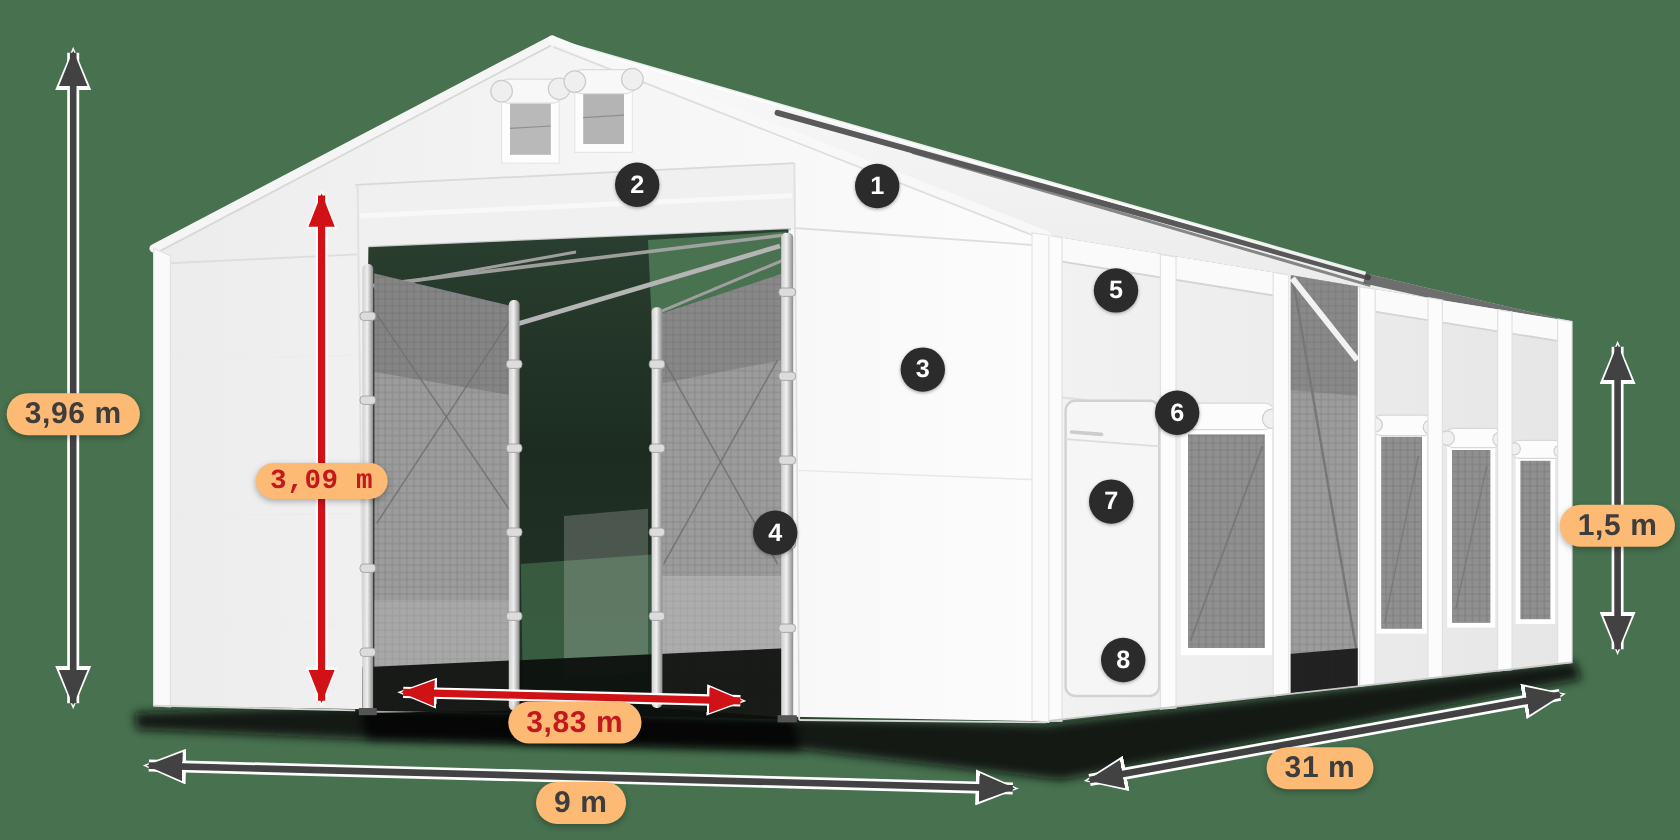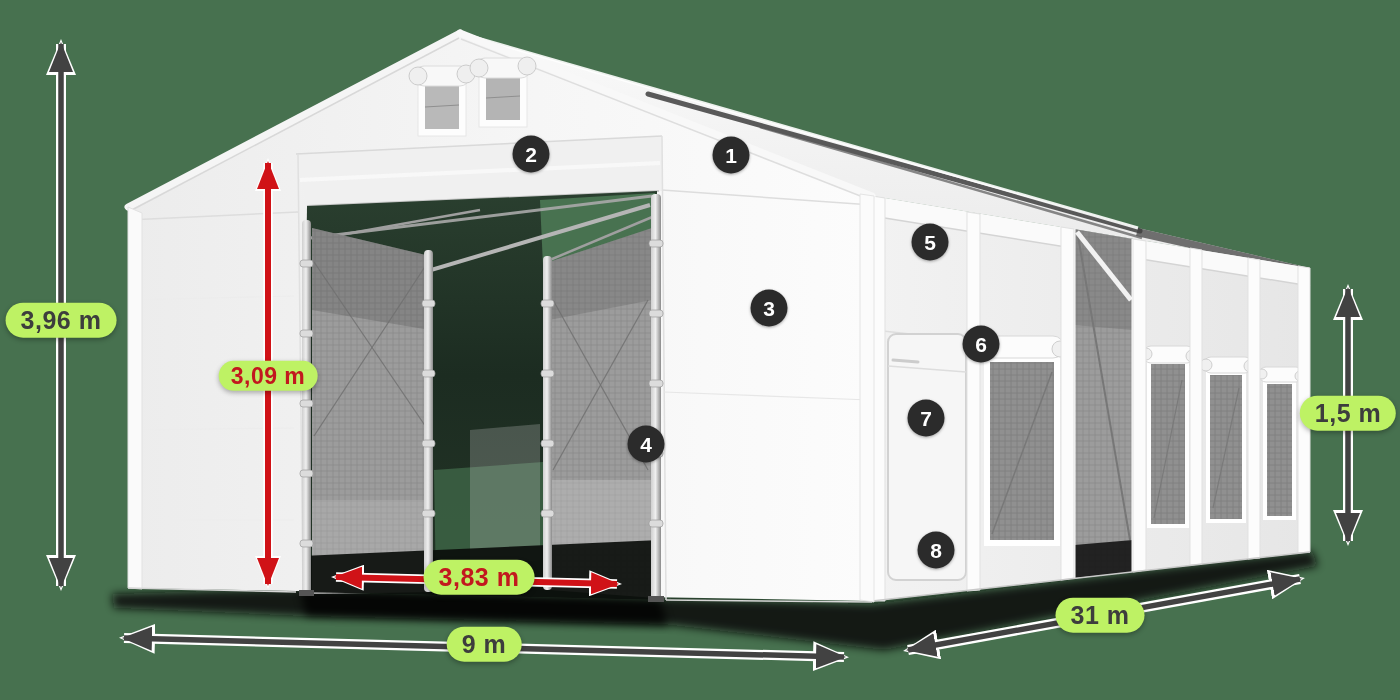--- a/index.html
+++ b/index.html
@@ -3,27 +3,27 @@
 <meta charset="utf-8">
 <style>
   html,body{margin:0;padding:0;background:#47714f;}
   .stage{
     position:relative;width:1400px;height:700px;overflow:hidden;
     background:#47714f;font-family:"Liberation Sans",sans-serif;
   }
   .stage svg.scene{position:absolute;left:0;top:0;}
   .dim-pill{
     position:absolute;transform:translate(-50%,-50%);
-    background:#bef264;border-radius:18px;padding:3px 15px;
+    background:#fdba74;border-radius:18px;padding:3px 15px;
     font-weight:700;font-size:25px;color:#3d3d3d;white-space:nowrap;
-    box-shadow:0 2px 5px rgba(0,0,0,.3);letter-spacing:.5px;line-height:1.15;
+    box-shadow:0 2px 5px rgba(0,0,0,.3);letter-spacing:.5px;line-height:1.15;margin-top:25px;
   }
   .dim-pill.red{color:#c2181e;}
   .pill-total-height{left:61px;top:320px;}
-  .pill-door-height{left:268px;top:376px;font-size:23px;padding:2px 12px;border-radius:15px;}
+  .pill-door-height{left:268px;top:376px;font-size:23px;padding:2px 12px;border-radius:15px;font-family:Liberation Mono, monospace;}
   .pill-door-width{left:479px;top:577px;}
   .pill-width{left:484px;top:644px;}
   .pill-length{left:1100px;top:615px;}
   .pill-side-height{left:1348px;top:413px;}
   .badge{
     position:absolute;width:37px;height:37px;border-radius:50%;
     background:#2b2b2b;color:#ffffff;font-weight:700;font-size:21px;
     display:flex;align-items:center;justify-content:center;
     transform:translate(-50%,-50%);box-shadow:0 1px 3px rgba(0,0,0,.35);
   }

